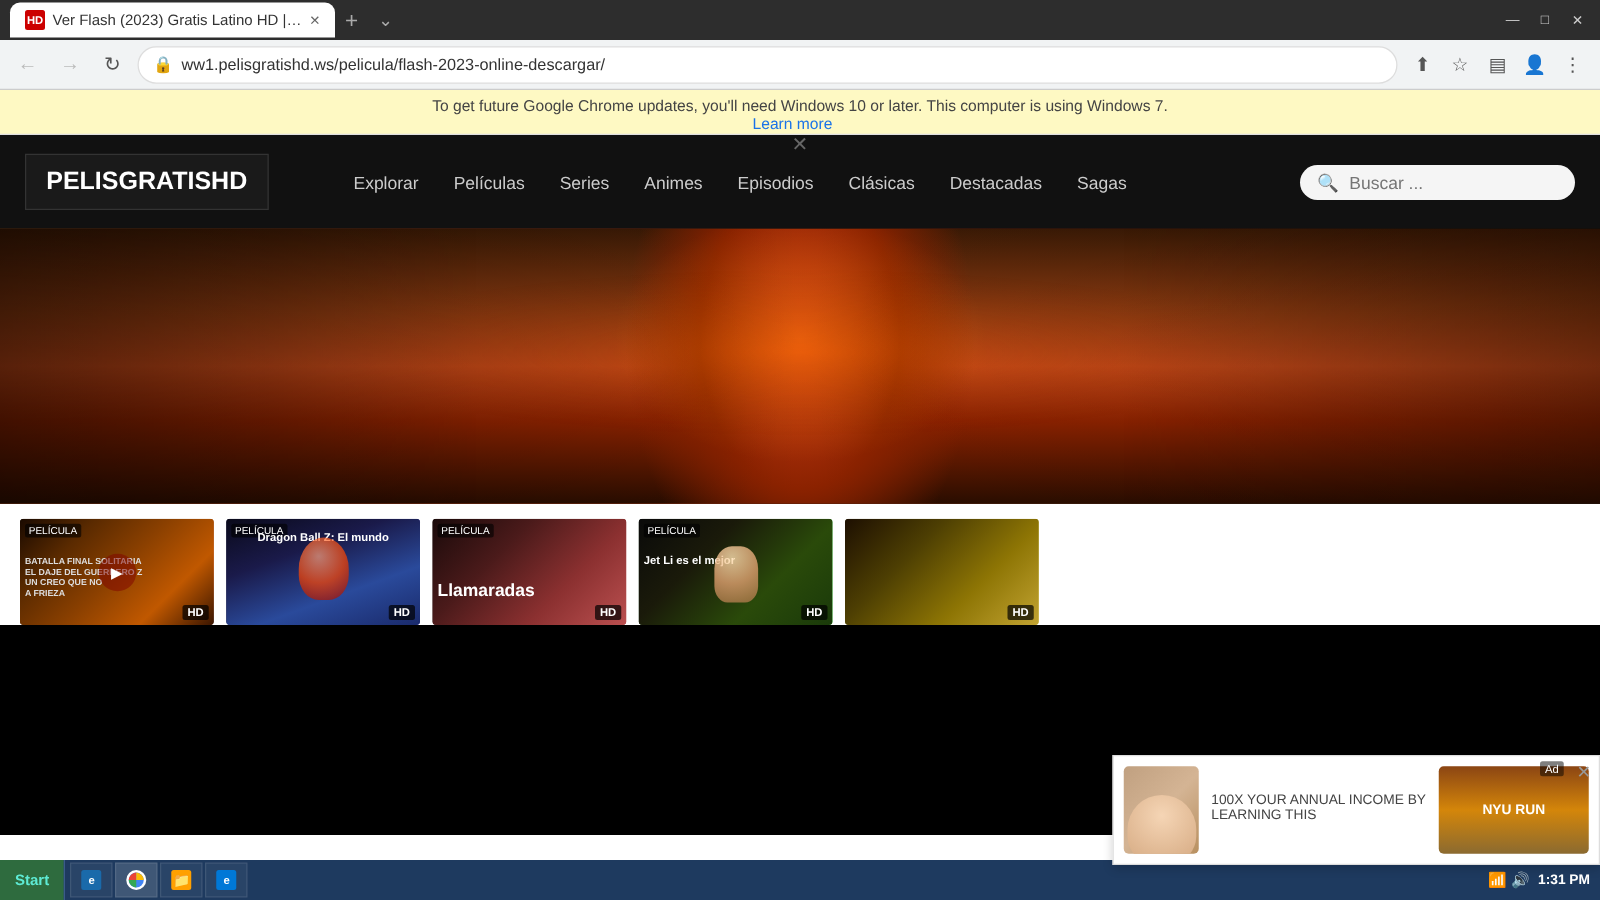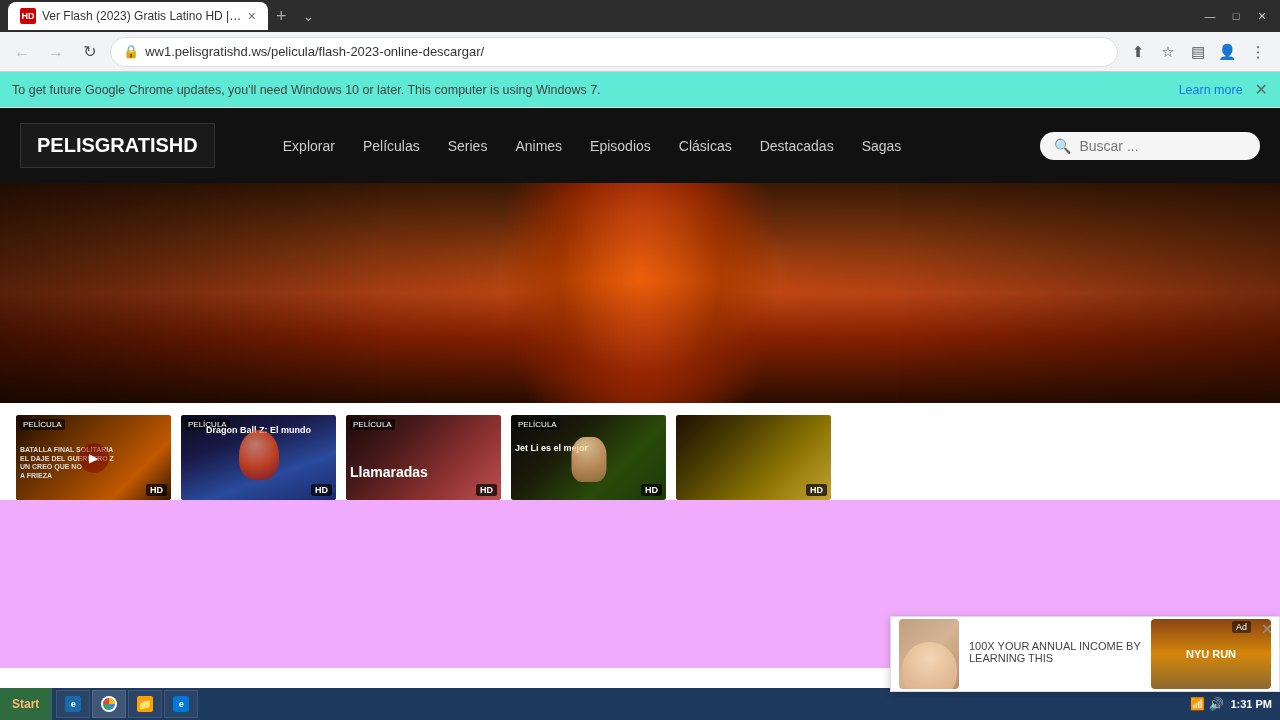--- a/index.html
+++ b/index.html
@@ -20,27 +20,27 @@
     .browser-toolbar { background: #f1f3f4; display: flex; align-items: center; height: 40px; padding: 0 8px; gap: 6px; border-bottom: 1px solid #ccc; }
     .nav-btn { width: 28px; height: 28px; display: flex; align-items: center; justify-content: center; border-radius: 50%; cursor: pointer; color: #555; font-size: 16px; }
     .nav-btn.disabled { color: #bbb; cursor: default; }
     .address-bar { flex: 1; display: flex; align-items: center; background: #fff; border: 1px solid #ddd; border-radius: 20px; padding: 0 12px; height: 30px; gap: 6px; }
     .address-bar-lock { color: #555; font-size: 13px; }
     .address-bar-url { flex: 1; font-size: 13px; color: #333; outline: none; border: none; }
     .toolbar-actions { display: flex; gap: 2px; }
     .toolbar-icon { width: 28px; height: 28px; display: flex; align-items: center; justify-content: center; border-radius: 50%; cursor: pointer; color: #555; font-size: 15px; }
 
     
-    .update-bar { background: #5eead4; border-bottom: 1px solid #e0e0e0; display: flex; align-items: center; padding: 6px 12px; font-size: 12.5px; color: #444; height: 36px; }
+    .update-bar { background: #fef9c3; border-bottom: 1px solid #e0e0e0; display: flex; align-items: center; padding: 6px 12px; font-size: 12.5px; color: #444; height: 36px; flex-direction: column; }
     .update-bar-text { flex: 1; }
     .learn-more-link { color: #1a73e8; text-decoration: none; font-size: 12.5px; margin-right: 12px; }
     .update-bar-close { color: #666; font-size: 16px; cursor: pointer; }
 
     
-    .website { background: #f0abfc; min-height: 560px; }
+    .website { background: #000000; min-height: 560px; }
     
     
     .site-header { background: #111; display: flex; align-items: center; padding: 0 20px; height: 75px; gap: 40px; }
     .site-logo { background: #1a1a1a; color: #fff; font-size: 20px; font-weight: bold; padding: 10px 16px; border: 1px solid #333; }
     .site-nav { display: flex; gap: 28px; flex: 1; margin-left: 28px; }
     .nav-item { color: #ccc; font-size: 14px; cursor: pointer; text-decoration: none; }
     .site-search { display: flex; align-items: center; background: #f5f5f5; border-radius: 20px; padding: 6px 14px; gap: 8px; min-width: 220px; }
     .search-icon-site { color: #888; font-size: 14px; }
     .search-input-site { background: transparent; border: none; outline: none; font-size: 14px; color: #666; width: 150px; }
 
@@ -67,32 +67,32 @@
     .movies-grid { display: flex; gap: 10px; overflow: hidden; }
     .movie-card { position: relative; min-width: 155px; height: 85px; background: #333; border-radius: 3px; overflow: hidden; cursor: pointer; }
     .movie-card-1 { background: linear-gradient(135deg, #1a0a00 0%, #3a1a00 40%, #8B3a00 60%, #c04000 80%, #2a0a00 100%); }
     .movie-card-2 { background: linear-gradient(135deg, #0a0a2a 0%, #1a1a4a 40%, #2a2a8B 60%, #3a3aBB 80%); }
     .movie-card-3 { background: linear-gradient(135deg, #1a0a0a 0%, #3a1a1a 40%, #8B3a3a 60%, #BB5a5a 80%); }
     .movie-card-4 { background: linear-gradient(135deg, #0a1a0a 0%, #1a3a1a 40%, #2a8B2a 60%, #3aBB3a 80%); }
     .hd-badge { position: absolute; bottom: 4px; right: 4px; background: rgba(0,0,0,0.7); color: #fff; font-size: 9px; font-weight: bold; padding: 1px 4px; border-radius: 2px; }
     .pelicula-badge { position: absolute; top: 4px; left: 4px; background: rgba(0,0,0,0.6); color: #fff; font-size: 8px; padding: 1px 3px; border-radius: 2px; }
 
     
-    .ad-overlay { position: fixed; right: 0; bottom: 28px; width: 390px; height: 76px; background: #fff; border: 1px solid #ddd; display: flex; align-items: center; padding: 8px; gap: 10px; box-shadow: 0 2px 8px rgba(0,0,0,0.2); z-index: 100; margin-top: 28px; }
+    .ad-overlay { position: fixed; right: 0; bottom: 28px; width: 390px; height: 88px; background: #fff; border: 1px solid #ddd; display: flex; align-items: center; padding: 8px; gap: 10px; box-shadow: 0 2px 8px rgba(0,0,0,0.2); z-index: 100; margin-top: 28px; }
     .ad-badge { position: absolute; top: 4px; right: 28px; background: rgba(0,0,0,0.5); color: #fff; font-size: 9px; padding: 1px 4px; border-radius: 2px; }
     .ad-close { position: absolute; top: 4px; right: 6px; color: #999; font-size: 14px; cursor: pointer; }
     .ad-avatar { width: 60px; height: 70px; background: linear-gradient(135deg, #c0a080 0%, #d4b494 50%, #b89060 100%); border-radius: 4px; flex-shrink: 0; overflow: hidden; display: flex; align-items: flex-end; justify-content: center; }
     .ad-content { flex: 1; }
     .ad-title { font-size: 12px; font-weight: bold; color: #222; margin-bottom: 4px; }
     .ad-subtitle { font-size: 11px; color: #444; margin-bottom: 4px; }
     .ad-bg { width: 120px; height: 70px; background: linear-gradient(180deg, #8B4513 0%, #d4860a 50%, #8B6a30 100%); border-radius: 4px; flex-shrink: 0; overflow: hidden; display: flex; align-items: center; justify-content: center; }
 
     
     .taskbar { background: #1e3a5f; display: flex; align-items: center; height: 32px; position: fixed; bottom: 0; width: 1280px; }
-    .start-btn { background: #2e6b3e; color: #fdba74; font-size: 12px; font-weight: bold; padding: 0 12px; height: 100%; display: flex; align-items: center; cursor: pointer; }
+    .start-btn { background: #2e6b3e; color: #5eead4; font-size: 12px; font-weight: bold; padding: 0 12px; height: 100%; display: flex; align-items: center; cursor: pointer; }
     .taskbar-divider { width: 1px; background: #3a5a8a; height: 100%; }
     .taskbar-items { display: flex; align-items: center; flex: 1; padding: 0 4px; gap: 2px; }
     .taskbar-item { display: flex; align-items: center; gap: 4px; padding: 2px 8px; height: 28px; border: 1px solid rgba(255,255,255,0.1); background: rgba(255,255,255,0.05); cursor: pointer; }
     .taskbar-item-icon { width: 16px; height: 16px; border-radius: 2px; background: #4a8a6a; display: flex; align-items: center; justify-content: center; font-size: 10px; color: #fff; }
     .taskbar-tray { display: flex; align-items: center; gap: 6px; padding: 0 8px; margin-left: auto; }
     .tray-icons { display: flex; gap: 4px; color: #ccc; font-size: 12px; }
     .tray-clock { color: #fff; font-size: 11px; text-align: center; }
     .tray-time { font-weight: bold; }
   </style>
 </head>

